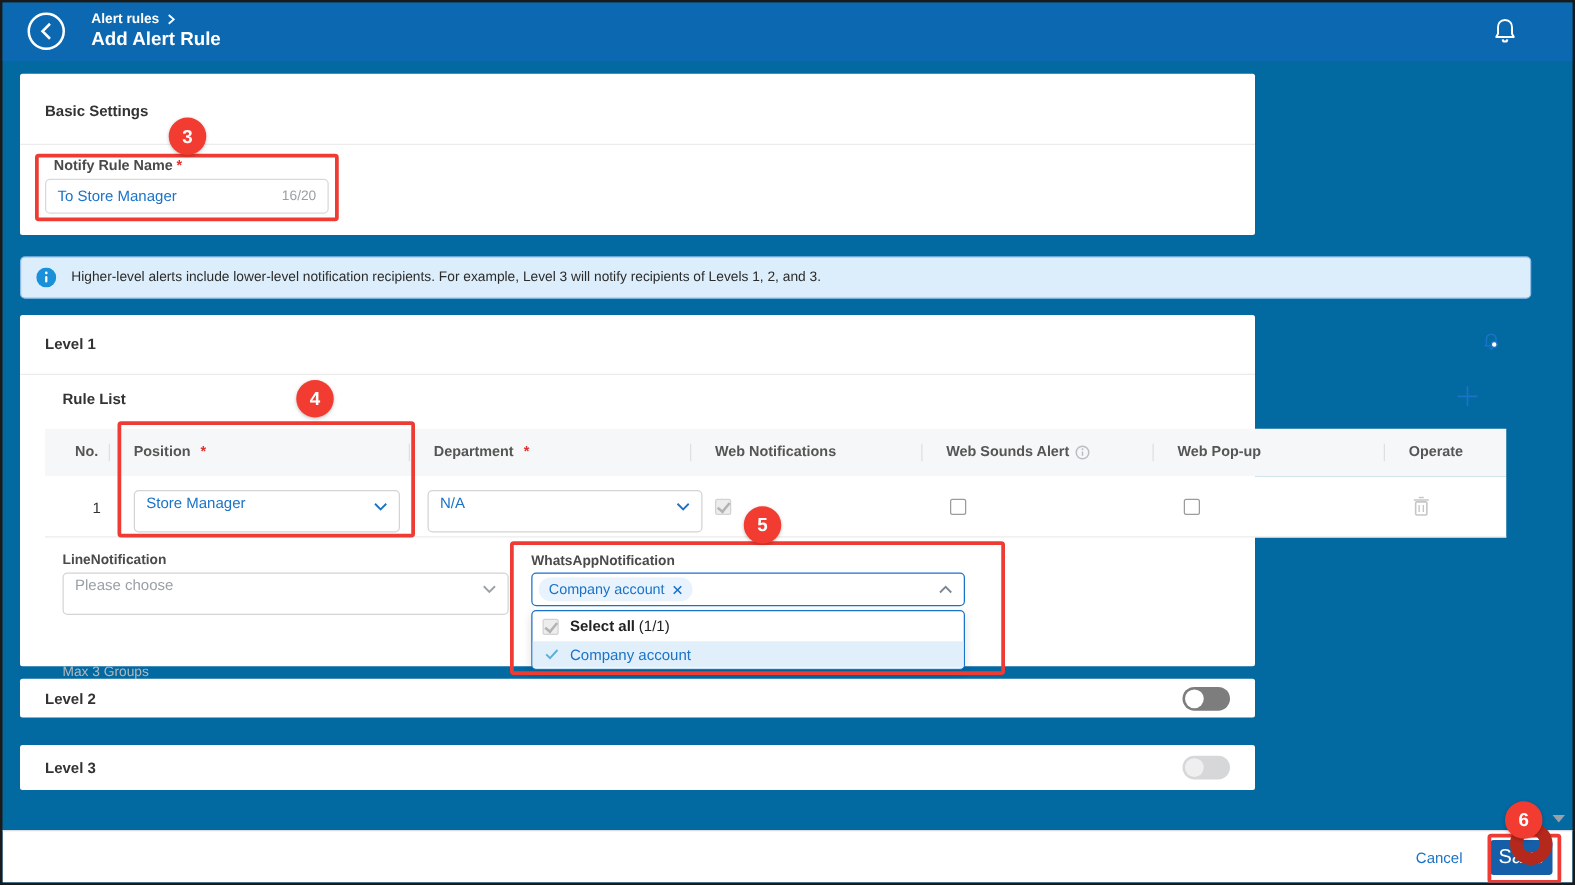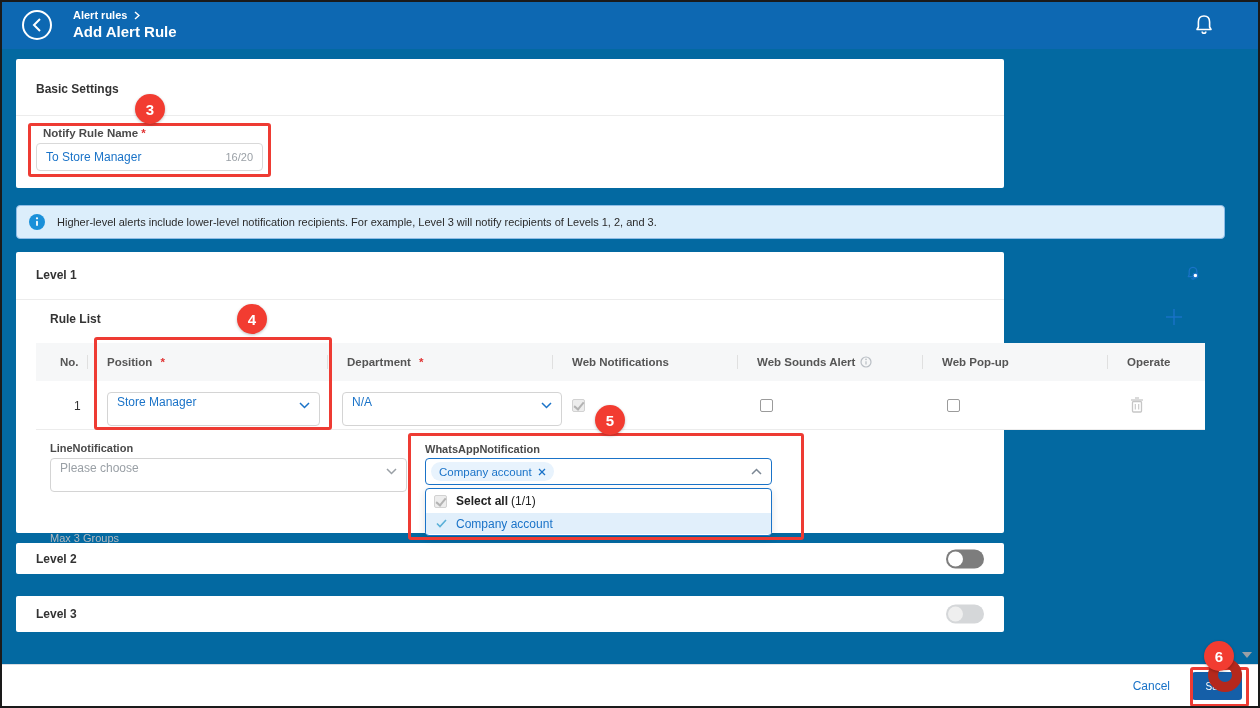--- a/index.html
+++ b/index.html
@@ -88,21 +88,21 @@
   .toggle { position:absolute; right:20px; top:50%; transform:translateY(-50%); width:38px; height:19px;
             border-radius:10px; background:#7d7d7d; cursor:pointer; }
   .toggle .knob { position:absolute; left:2px; top:2px; width:15px; height:15px; border-radius:50%; background:#fff; }
   .toggle.off-disabled { background:#d5d7d9; cursor:default; }
   .toggle.off-disabled .knob { background:#efefef; }
 
   
   .footer { position:absolute; left:0; right:0; bottom:0; height:42px; background:#fff; border-top:1px solid #d9dce1; }
   .cancel-link { position:absolute; right:88px; top:14px; font-size:12px; color:#1a73c8; cursor:pointer; }
   .save-btn { position:absolute; right:16px; top:7px; width:50px; height:28px; background:#155fa8; border:none;
-              border-radius:3px; color:#fff; font-size:10px; font-family:"Liberation Sans",sans-serif; cursor:pointer; }
+              border-radius:3px; color:#fff; font-size:16px; font-family:"Liberation Sans",sans-serif; cursor:pointer; }
   .mini-caret { position:absolute; left:1240px; top:650px; width:0; height:0; border-left:5px solid transparent;
                 border-right:5px solid transparent; border-top:6px solid #9aa0a6; z-index:3; }
 
   
   .ann-box { position:absolute; border:3px solid #ee3b33; border-radius:3px; z-index:20; pointer-events:none; }
   .ann-badge { position:absolute; width:30px; height:30px; border-radius:50%; background:#f23c31; color:#fff;
                font-size:15px; font-weight:bold; display:flex; align-items:center; justify-content:center;
                z-index:22; box-shadow:0 1px 3px rgba(0,0,0,.25); pointer-events:none; }
   #ann-box-3 { left:26px; top:121px; width:243px; height:54px; }
   #ann-badge-3 { left:133px; top:92px; }

